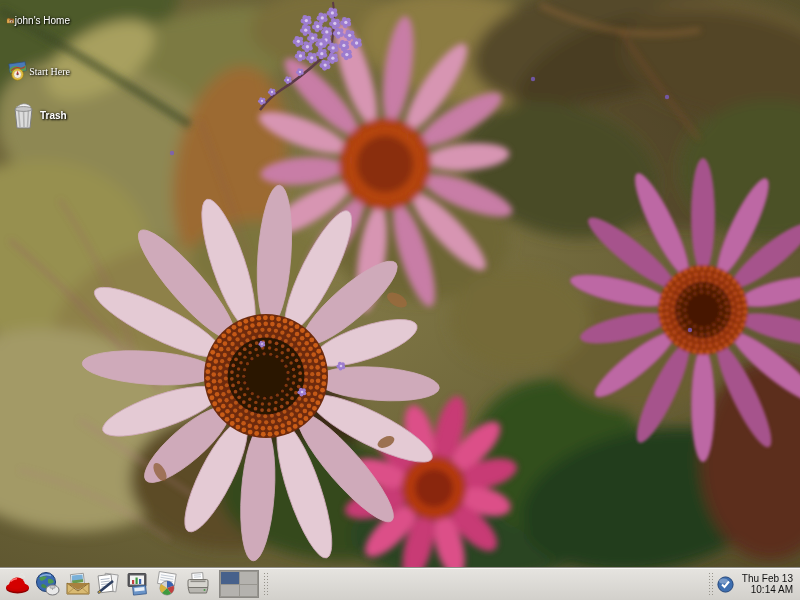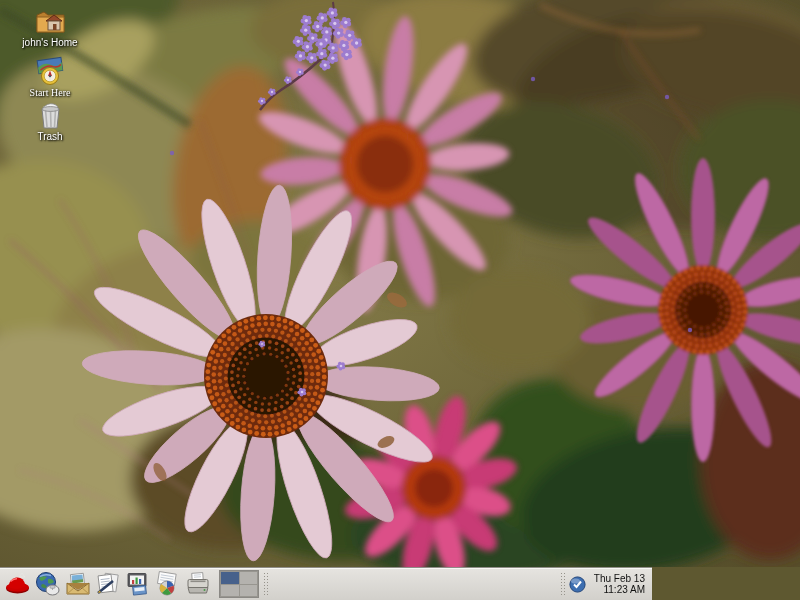--- a/index.html
+++ b/index.html
@@ -3,27 +3,27 @@
 <meta charset="utf-8">
 <style>
   html,body{margin:0;padding:0;}
   #screen{position:relative;width:800px;height:600px;overflow:hidden;
           font-family:"Liberation Sans",sans-serif;background:#5e5830;}
   #wallpaper{position:absolute;left:0;top:0;width:800px;height:567px;}
   #wallpaper svg{display:block;}
 
   
   #icons{position:absolute;left:2px;top:2px;width:64px;}
-  .dicon{position:absolute;left:16px;width:64px;display:flex;flex-direction:column;align-items:center;cursor:default;}
+  .dicon{position:absolute;left:4px;width:64px;display:flex;flex-direction:row;align-items:center;cursor:default;}
   .dicon svg{display:block;}
   .di-label{margin-top:1px;color:#fff;font-size:10px;line-height:11px;text-align:center;
             text-shadow:1px 1px 2px #000,0 0 3px rgba(0,0,0,.85);white-space:nowrap;}
 
   
-  #panel{position:absolute;left:0;bottom:0;width:652px;height:33px;box-sizing:border-box;
+  #panel{position:absolute;left:0;bottom:0;width:800px;height:33px;box-sizing:border-box;
          background:linear-gradient(#e6e4e0,#d2d0cb);
          border-top:1px solid #8f8d88;
          box-shadow:inset 0 1px 0 #f8f8f5;
          display:flex;align-items:center;padding:0 3px;gap:1px;}
   .launcher{width:29px;height:30px;display:flex;align-items:center;justify-content:center;}
   .pager{margin-left:6px;width:40px;height:28px;box-sizing:border-box;border:1px solid #8a8884;
          background:#97958f;display:grid;grid-template-columns:1fr 1fr;grid-template-rows:1fr 1fr;
          gap:1px;padding:1px;}
   .pager .cell{background:#b4b2ae;}
   .pager .cell.active{background:#47618b;}
@@ -1028,21 +1028,21 @@
         </g>
         <circle cx="17" cy="20" r="8.5" fill="#e8c23a" stroke="#9a7a16" stroke-width="1"></circle>
         <circle cx="17" cy="20" r="5.8" fill="#f4efdf" stroke="#b89a30" stroke-width="0.8"></circle>
         <polygon points="17,14.5 19,20 17,25.5 15,20" fill="#e6e6e6"></polygon>
         <polygon points="17,14.5 19,20 15,20" fill="#c22f2f"></polygon>
         <circle cx="17" cy="20" r="1.2" fill="#555"></circle>
       </svg>
       <span class="di-label">Start Here</span>
     </div>
 
-    <div class="dicon" style="top:98px;">
+    <div class="dicon" style="top:98px;font-weight:bold;">
       <svg width="34" height="30" viewBox="0 0 34 30">
         <path d="M12,6 Q17,2 23,5 Q26,7 24,9 L11,9 Q9,7 12,6 Z" fill="#f2f2f2" stroke="#8a8a8a" stroke-width="0.8"></path>
         <path d="M9,9 L11,28 L24,28 L26,9 Z" fill="#dcdcdc" stroke="#7e7e7e" stroke-width="1"></path>
         <path d="M12.5,10 L14,27 M17.5,10 L18,27 M22.5,10 L21.5,27" stroke="#b2b2b2" stroke-width="1.6" fill="none"></path>
         <ellipse cx="17.5" cy="9" rx="8.5" ry="2.4" fill="#c8c8c8" stroke="#808080" stroke-width="0.8"></ellipse>
       </svg>
       <span class="di-label">Trash</span>
     </div>
   </div>
 
@@ -1155,16 +1155,16 @@
     <div class="notif">
       <svg width="17" height="17" viewBox="0 0 17 17">
         <circle cx="8.5" cy="8.5" r="7.6" fill="#3d6eb0" stroke="#24467a" stroke-width="1"></circle>
         <ellipse cx="6.5" cy="5" rx="4.5" ry="2.6" fill="#ffffff" opacity="0.3"></ellipse>
         <path d="M5,8.5 L7.5,11 L12,5.5" stroke="#ffffff" stroke-width="2" fill="none"></path>
       </svg>
     </div>
 
     <div class="clock">
       <div>Thu Feb 13</div>
-      <div>11:23 AM</div>
+      <div>10:14 AM</div>
     </div>
   </div>
 </div>
 
 </body></html>

